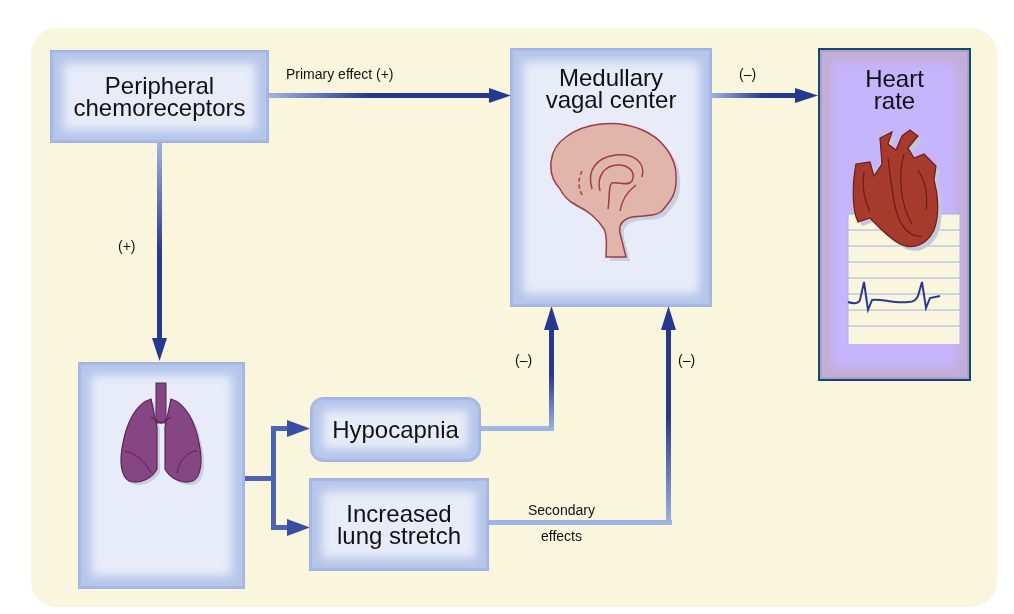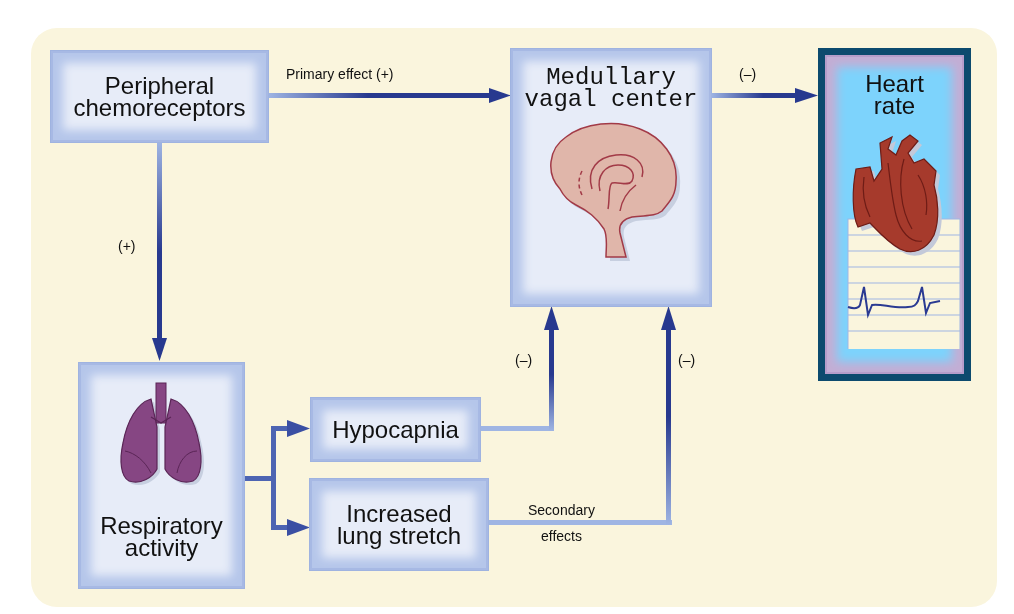--- a/index.html
+++ b/index.html
@@ -4,21 +4,21 @@
 <style>
   html, body { margin: 0; padding: 0; background: #ffffff; }
   body { width: 1014px; height: 614px; position: relative; overflow: hidden;
          font-family: "Liberation Sans", sans-serif; color: #111; }
   .panel { position: absolute; left: 31px; top: 28px; width: 966px; height: 579px;
            background: #faf5dd; border-radius: 26px; }
   .box { position: absolute; box-sizing: border-box; display: flex; flex-direction: column;
          align-items: center; text-align: center; }
   .bbox { background: #e7ecf8; border: 1px solid #9fb3e0;
           box-shadow: inset 0 0 0 2px #a7b9e4, inset 0 0 10px 12px #b5c6ea; }
-  .pbox { background: #7dd3fc; border: 7px solid #0c4a6e;
+  .pbox { background: #c4b5fd; border: 2px solid #0c4a6e;
           box-shadow: inset 0 0 0 2px #b59dca, inset 0 0 10px 12px #c3aed5; text-align: center; }
   .label { font-size: 24px; line-height: 22px; white-space: pre-line; }
   .edge-label { position: absolute; font-size: 14px; line-height: 26px; white-space: pre-line; text-align: center; }
   svg.wires { position: absolute; left: 0; top: 0; }
 </style>
 </head>
 <body>
 
 <div class="panel"></div>
 
@@ -84,21 +84,21 @@
 <div class="edge-label" style="left:515px; top:347px;">(–)</div>
 <div class="edge-label" style="left:678px; top:347px;">(–)</div>
 <div class="edge-label" style="left:528px; top:449px;margin-top:48px;">Secondary
 effects</div>
 
 <div class="box bbox" style="left:50px; top:50px; width:219px; height:93px; justify-content:center;">
   <div class="label">Peripheral
 chemoreceptors</div>
 </div>
 
-<div class="box bbox" style="left:510px; top:48px; width:202px; height:259px; padding-top:18px;font-family:Liberation Mono, monospace;">
+<div class="box bbox" style="left:510px; top:48px; width:202px; height:259px; padding-top:18px;">
   <div class="label">Medullary
 vagal center</div>
   <svg width="150" height="145" viewBox="0 0 150 145" style="margin-top:8px;">
     <path d="M24,70 C10,55 12,30 30,18 C48,4 80,0 104,10 C125,18 142,38 140,62 C140,78 132,84 126,92 C118,98 110,96 96,98 C88,100 82,104 84,114 C86,122 88,130 90,138 L70,138 C70,128 72,118 68,110 C60,98 52,92 40,86 C32,82 28,78 24,70 Z" fill="#c7cfe0" transform="translate(4,4)"></path>
     <path d="M24,70 C10,55 12,30 30,18 C48,4 80,0 104,10 C125,18 142,38 140,62 C140,78 132,84 126,92 C118,98 110,96 96,98 C88,100 82,104 84,114 C86,122 88,130 90,138 L70,138 C70,128 72,118 68,110 C60,98 52,92 40,86 C32,82 28,78 24,70 Z" fill="#e0b6aa" stroke="#a23a47" stroke-width="1.5"></path>
     <path d="M56,70 C50,50 62,38 80,36 C98,34 110,44 106,58" fill="none" stroke="#a23a47" stroke-width="1.5"></path>
     <path d="M64,72 C60,56 70,46 82,46 C94,46 100,54 96,62 C92,68 82,62 76,64 C72,66 74,80 72,90" fill="none" stroke="#a23a47" stroke-width="1.5"></path>
     <path d="M84,92 C86,80 92,72 100,66" fill="none" stroke="#a23a47" stroke-width="1.5"></path>
     <path d="M46,52 C42,60 42,68 46,76" fill="none" stroke="#a23a47" stroke-width="1.5" stroke-dasharray="4,3"></path>
   </svg>
@@ -138,24 +138,22 @@
       <path d="M44,18 C30,22 20,40 16,62 C12,80 14,96 22,100 C34,104 46,96 50,88 L50,46 Z"></path>
       <path d="M64,18 C78,22 88,40 92,62 C96,80 94,96 86,100 C74,104 62,96 58,88 L58,46 Z"></path>
     </g>
     <rect x="49" y="2" width="10" height="40" fill="#864683" stroke="#5a2556" stroke-width="1"></rect>
     <path d="M44,18 C30,22 20,40 16,62 C12,80 14,96 22,100 C34,104 46,96 50,88 L50,46 Z" fill="#864683" stroke="#5a2556" stroke-width="1.2"></path>
     <path d="M64,18 C78,22 88,40 92,62 C96,80 94,96 86,100 C74,104 62,96 58,88 L58,46 Z" fill="#864683" stroke="#5a2556" stroke-width="1.2"></path>
     <path d="M44,36 L54,42 L64,36" fill="none" stroke="#5a2556" stroke-width="1.2"></path>
     <path d="M18,70 C28,72 38,80 44,92" fill="none" stroke="#5a2556" stroke-width="1"></path>
     <path d="M90,70 C80,70 72,80 70,92" fill="none" stroke="#5a2556" stroke-width="1"></path>
   </svg>
-  <div class="label" style="margin-top:24px;">Respiratory
-activity</div>
 </div>
 
-<div class="box bbox" style="left:310px; top:397px; width:171px; height:65px; justify-content:center;">
+<div class="box bbox" style="left:310px; top:397px; width:171px; height:65px; justify-content:center;border-radius:13px;">
   <div class="label">Hypocapnia</div>
 </div>
 
 <div class="box bbox" style="left:309px; top:478px; width:180px; height:93px; justify-content:center;">
   <div class="label">Increased
 lung stretch</div>
 </div>
 
 </body></html>

